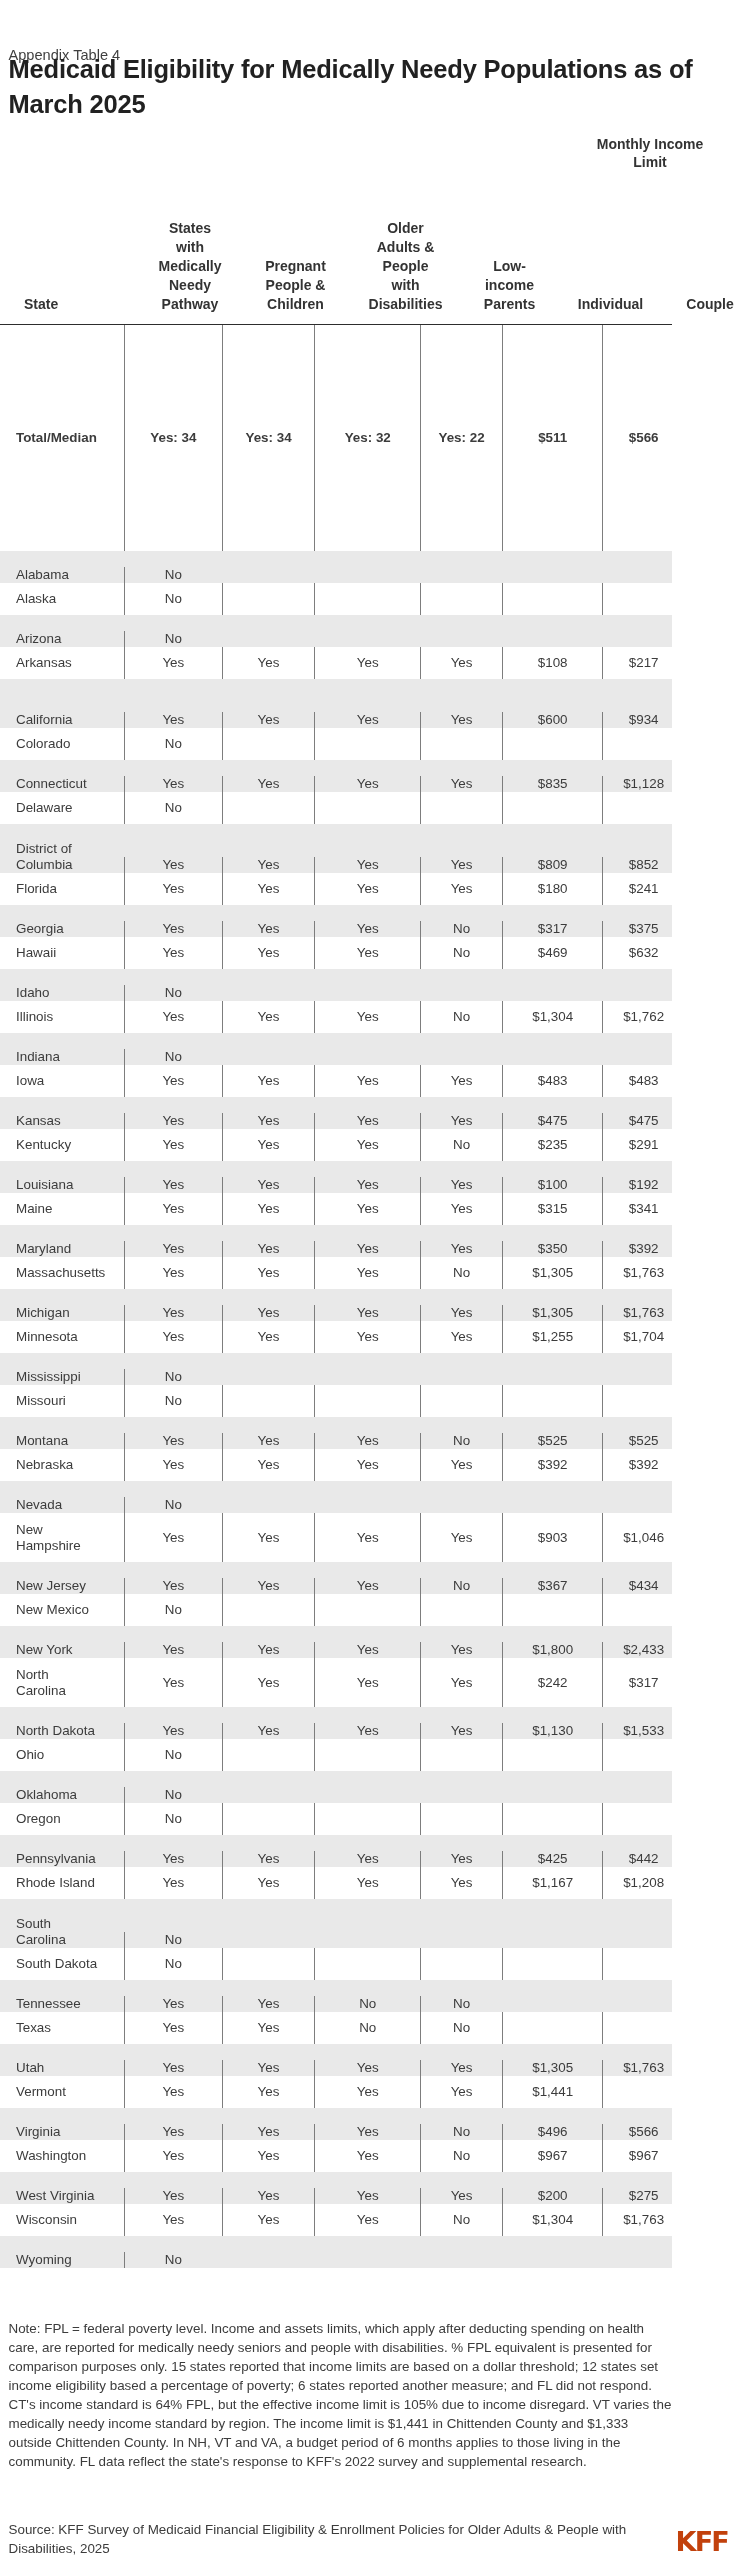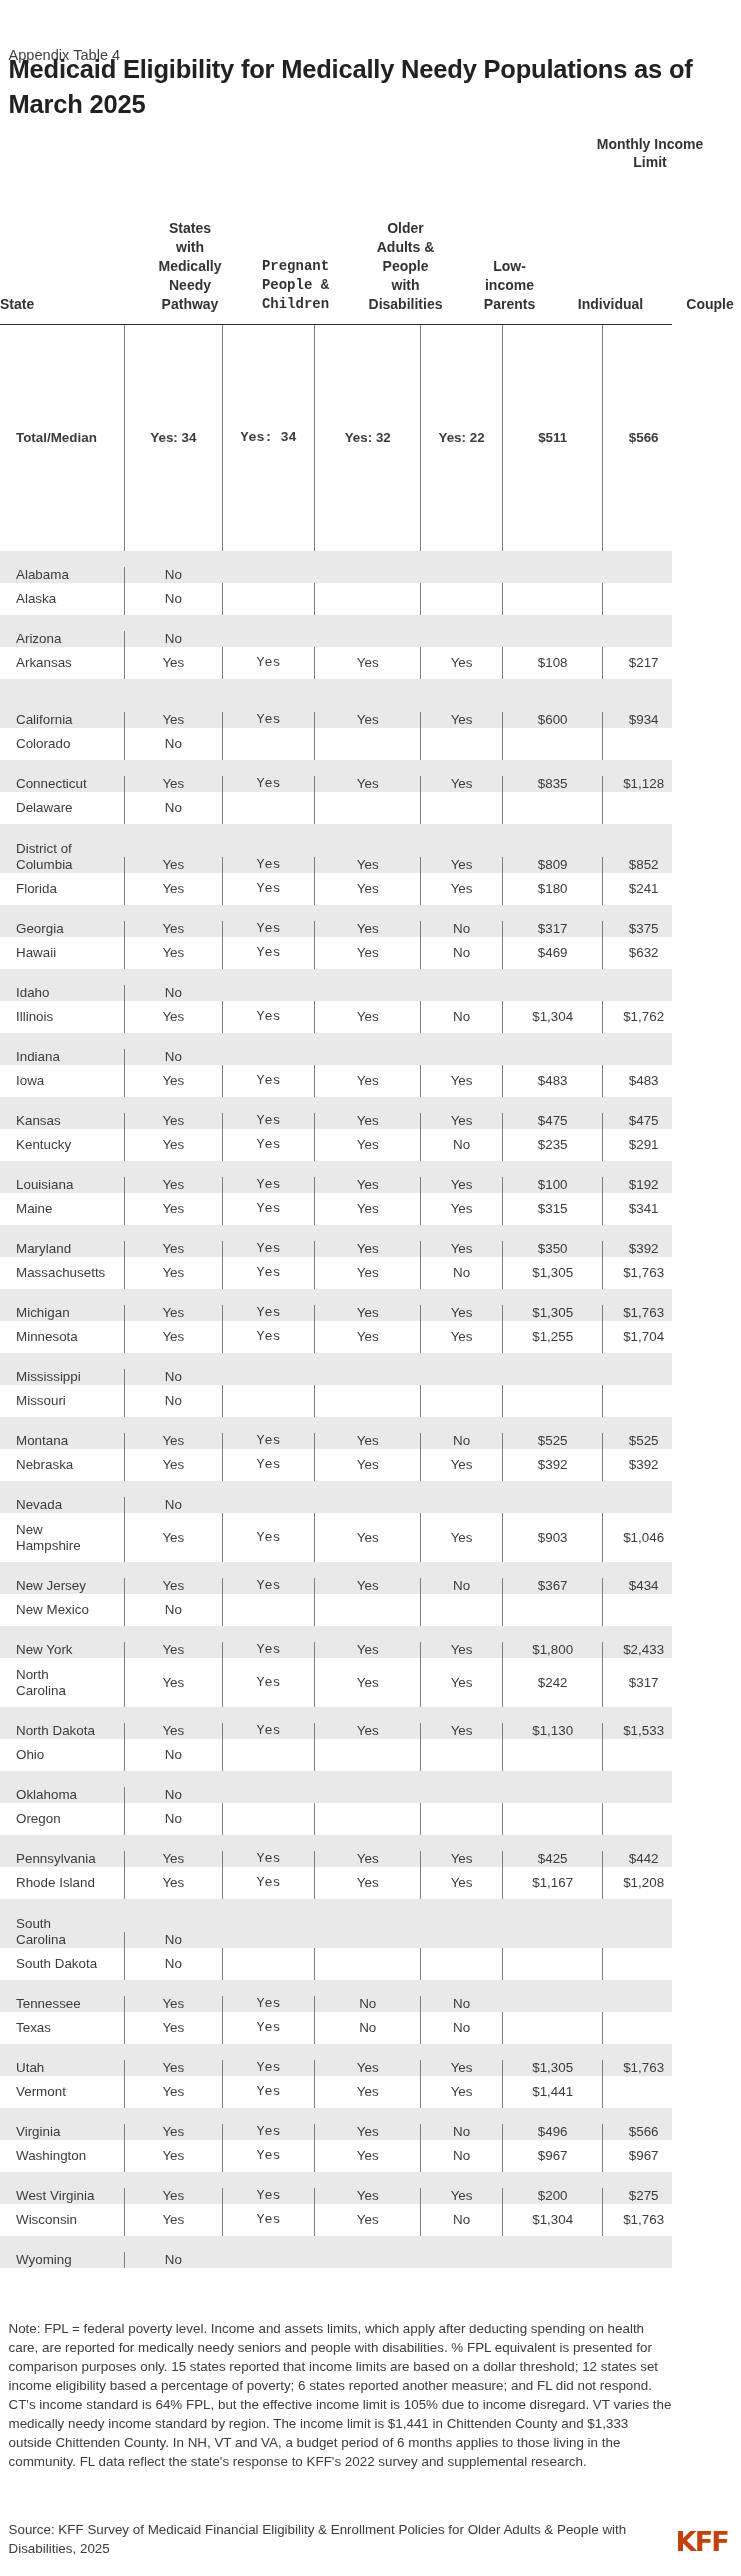--- a/index.html
+++ b/index.html
@@ -23,26 +23,26 @@
     position:absolute; top:201px; left:0; width:742px; height:123px;
     display:flex; align-items:flex-end;
   }
   .th {
     box-sizing:border-box; padding-bottom:10.3px;
     font-size:14px; line-height:19px; font-weight:700; color:#333333;
     text-align:center; white-space:pre-line;
   }
   .c0 { width:136px; }
   .c1 { width:108px; }
-  .c2 { width:103px;font-family:Liberation Mono, monospace; }
+  .c2 { width:103px; }
   .c3 { width:117px; }
   .c4 { width:91px; }
   .c5 { width:111px; }
   .c6 { width:76px; }
-  .th.c0 { text-align:left; padding-left:0; }
+  .th.c0 { text-align:left; padding-left:24px; }
   .th.c6, .td.c6 { padding-left:12px; }
   .tablewrap { position:absolute; top:324px; left:0; width:742px; }
   .tr { display:flex; width:672px; }
   .tr.total { height:226px; font-weight:700; border-top:1.8px solid #2d2d2d; }
   .tr.body { min-height:32px; }
   .tr.body.tall { min-height:49px; }
   .tr.shaded { background:#e9e9e9;align-items:flex-end; }
   .td {
     box-sizing:border-box; display:flex; align-items:center; justify-content:center;
     font-size:13.4px; line-height:16px; color:#3c3c3c; text-align:center;

